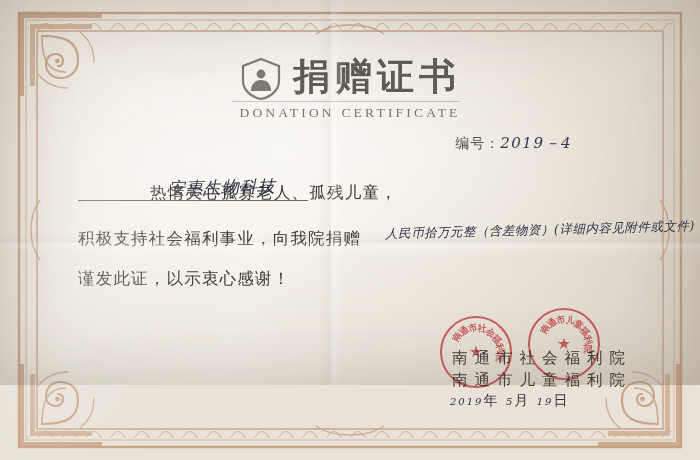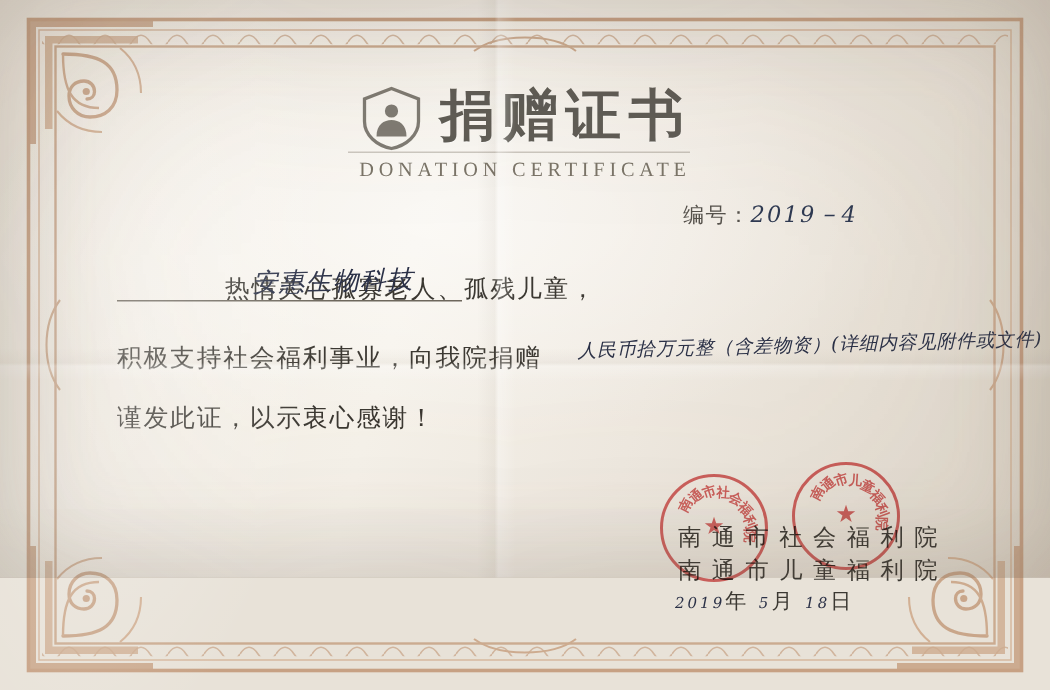--- a/index.html
+++ b/index.html
@@ -309,21 +309,21 @@
     <div class="body-line line3">
       <span>谨发此证，以示衷心感谢！</span>
     </div>
 
     <div class="org org1">南通市社会福利院</div>
     <div class="org org2">南通市儿童福利院</div>
 
     <div class="date-line">
       <span class="hand">2019</span><span>年</span>
       <span class="hand">5</span><span>月</span>
-      <span class="hand">18</span><span>日</span>
+      <span class="hand">19</span><span>日</span>
     </div>
 
     <div class="stamp" id="stamp-welfare">
       <div class="stamp-ring"></div>
       <div class="stamp-star">★</div>
       <div class="stamp-text">
         <span style="transform:rotate(-62deg) translate(0,-30px);">南</span>
         <span style="transform:rotate(-40deg) translate(0,-30px);">通</span>
         <span style="transform:rotate(-18deg) translate(0,-30px);">市</span>
         <span style="transform:rotate(4deg) translate(0,-30px);">社</span>

